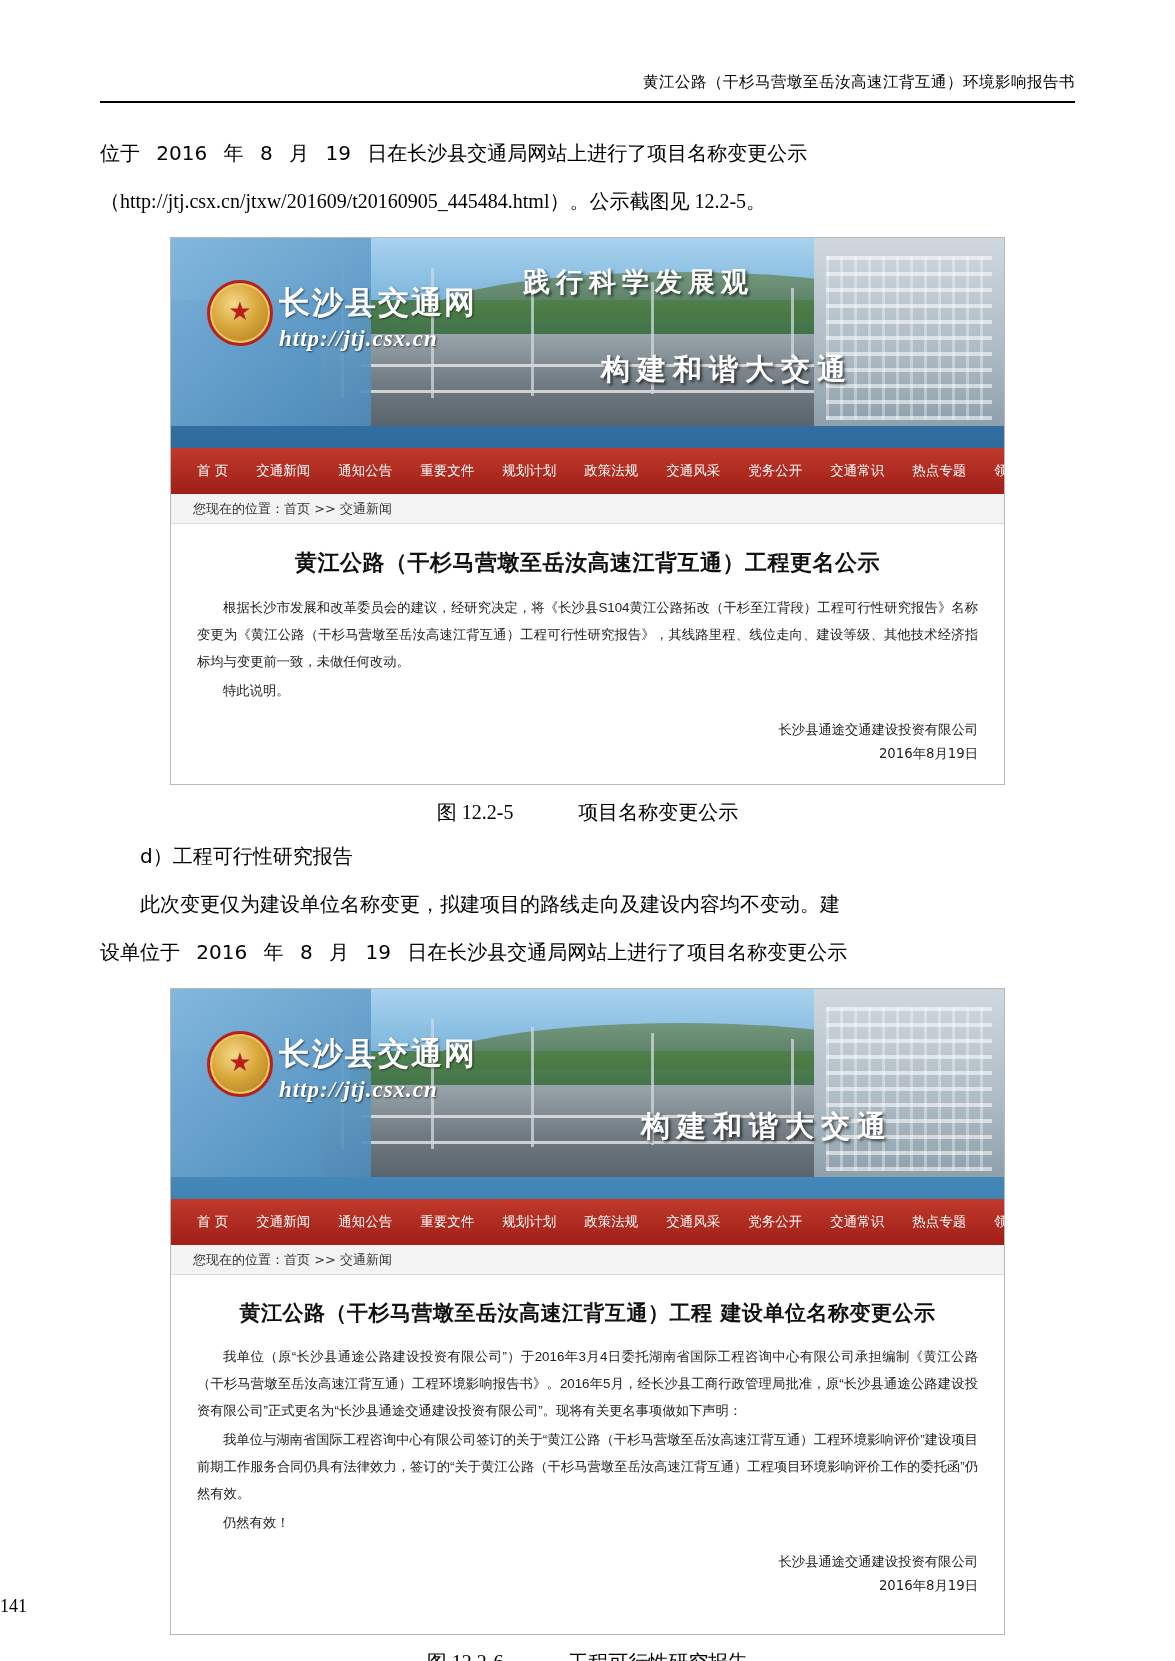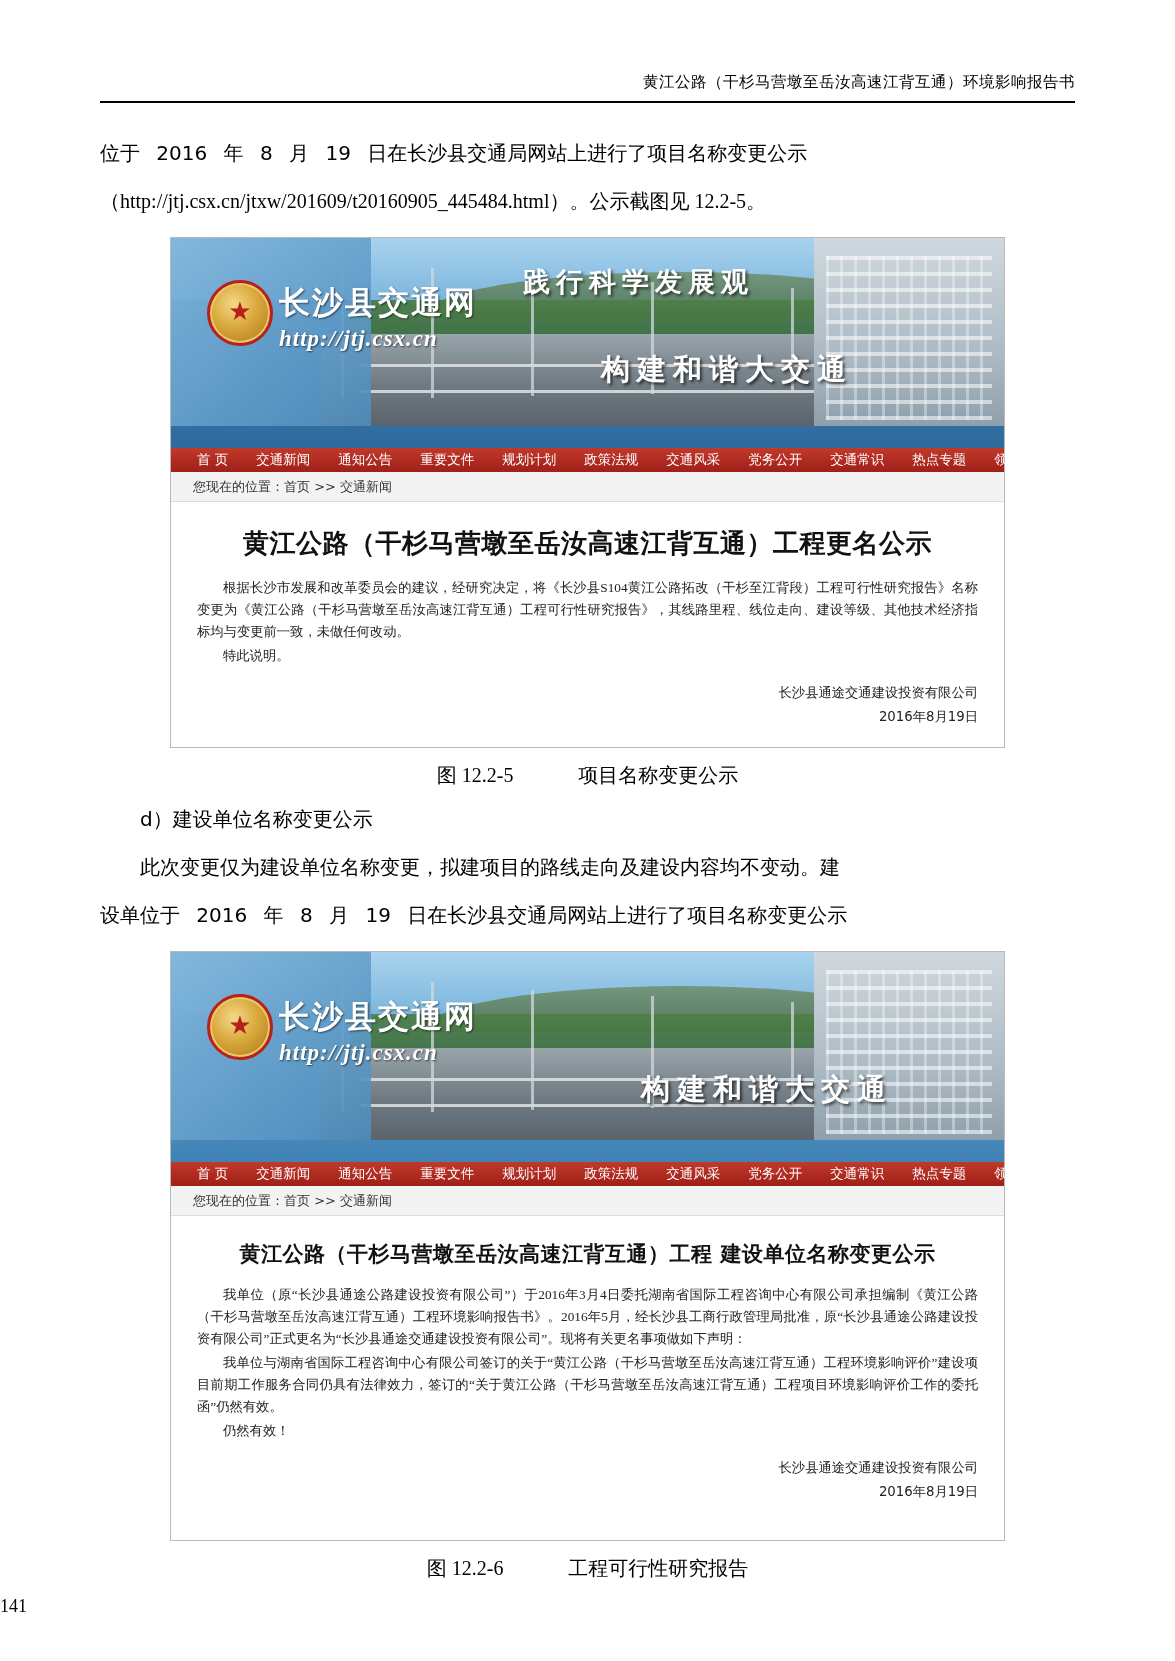--- a/index.html
+++ b/index.html
@@ -183,21 +183,21 @@
     color: #ffffff;
     letter-spacing: 7px;
     text-shadow: 2px 2px 3px rgba(0,0,0,.65);
   }
   .slogan-bot.b2 { left: 470px; top: 118px; }
 
   
   .navbar {
     display: flex;
     align-items: center;
-    height: 24px;
+    height: 46px;
     background: linear-gradient(180deg,#c0392b 0%, #a01f18 100%);
     color: #fff;
     font-family: "DejaVu Sans", sans-serif;
     font-size: 13.5px;
     padding-left: 12px;
     box-sizing: border-box;
   }
   .nav-item {
     padding: 0 14px;
     white-space: nowrap;
@@ -221,30 +221,30 @@
   }
   
   .article {
     padding: 14px 26px 18px 26px;
     background: #fff;
   }
   .art-title {
     text-align: center;
     font-family: "DejaVu Sans", sans-serif;
     font-weight: bold;
-    font-size: 26px;
+    font-size: 22px;
     color: #111;
     margin: 10px 0 16px 0;
     letter-spacing: .5px;
   }
   .art-title.small { font-size: 21px; }
   .art-p {
-    font-family: Liberation Serif, serif;
+    font-family: Liberation Sans, sans-serif;
     font-size: 13.3px;
-    line-height: 22px;
+    line-height: 27px;
     color: #222;
     text-indent: 26px;
     text-align: justify;
     margin: 0 0 2px 0;
   }
   .sign {
     font-family: "DejaVu Sans", sans-serif;
     font-size: 13.3px;
     line-height: 24px;
     color: #222;
@@ -343,21 +343,21 @@
     </div>
   </div>
 
   <div class="fig-caption">
     <span class="num">图 12.2-5</span>
     <span class="gap"></span>
     <span>项目名称变更公示</span>
   </div>
 
   <p class="para indent2">
-    <span>d）建设单位名称变更公示</span>
+    <span>d）工程可行性研究报告</span>
   </p>
 
   <p class="para indent2">
     <span>此次变更仅为建设单位名称变更，拟建项目的路线走向及建设内容均不变动。建</span>
   </p>
   <p class="para para-justify-wide">
     <span>设单位于 2016 年 8 月 19 日在长沙县交通局网站上进行了项目名称变更公示</span>
   </p>
 
   <div class="figure">

